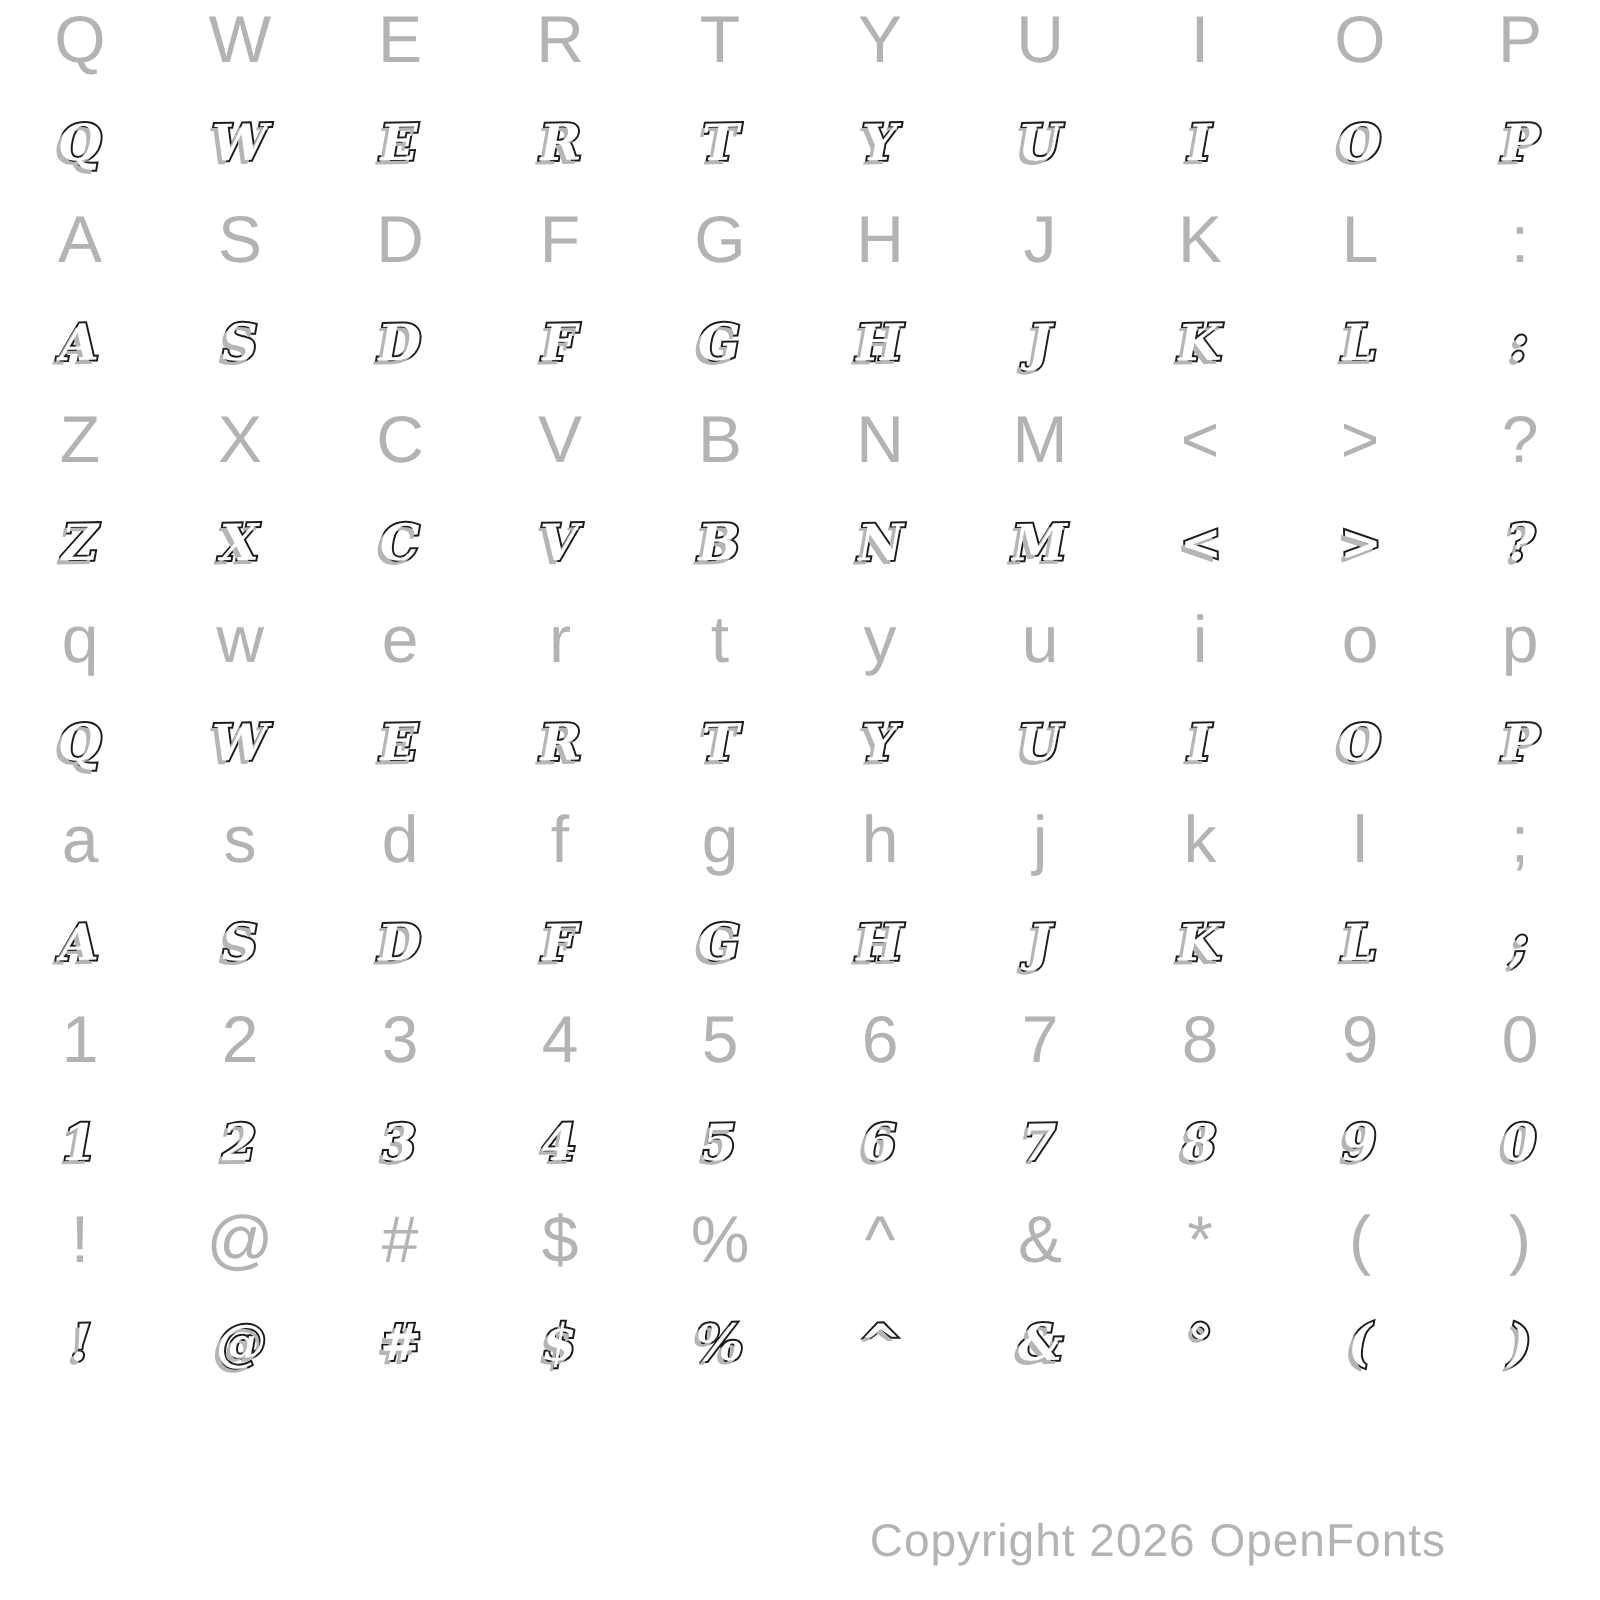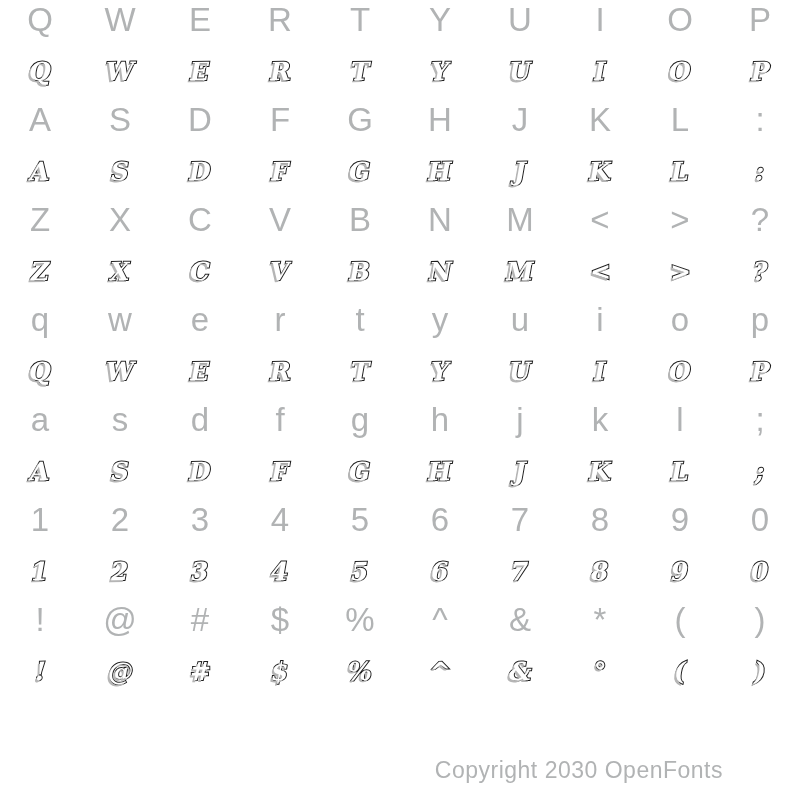--- a/index.html
+++ b/index.html
@@ -230,14 +230,14 @@
         <span class="cell">#</span>
         <span class="cell">$</span>
         <span class="cell">%</span>
         <span class="cell">^</span>
         <span class="cell">&amp;</span>
         <span class="cell">°</span>
         <span class="cell">(</span>
         <span class="cell">)</span>
       </div>
     </div>
-  <div class="copyright">Copyright 2030 OpenFonts</div>
+  <div class="copyright">Copyright 2026 OpenFonts</div>
 </div>
 
 </body></html>

